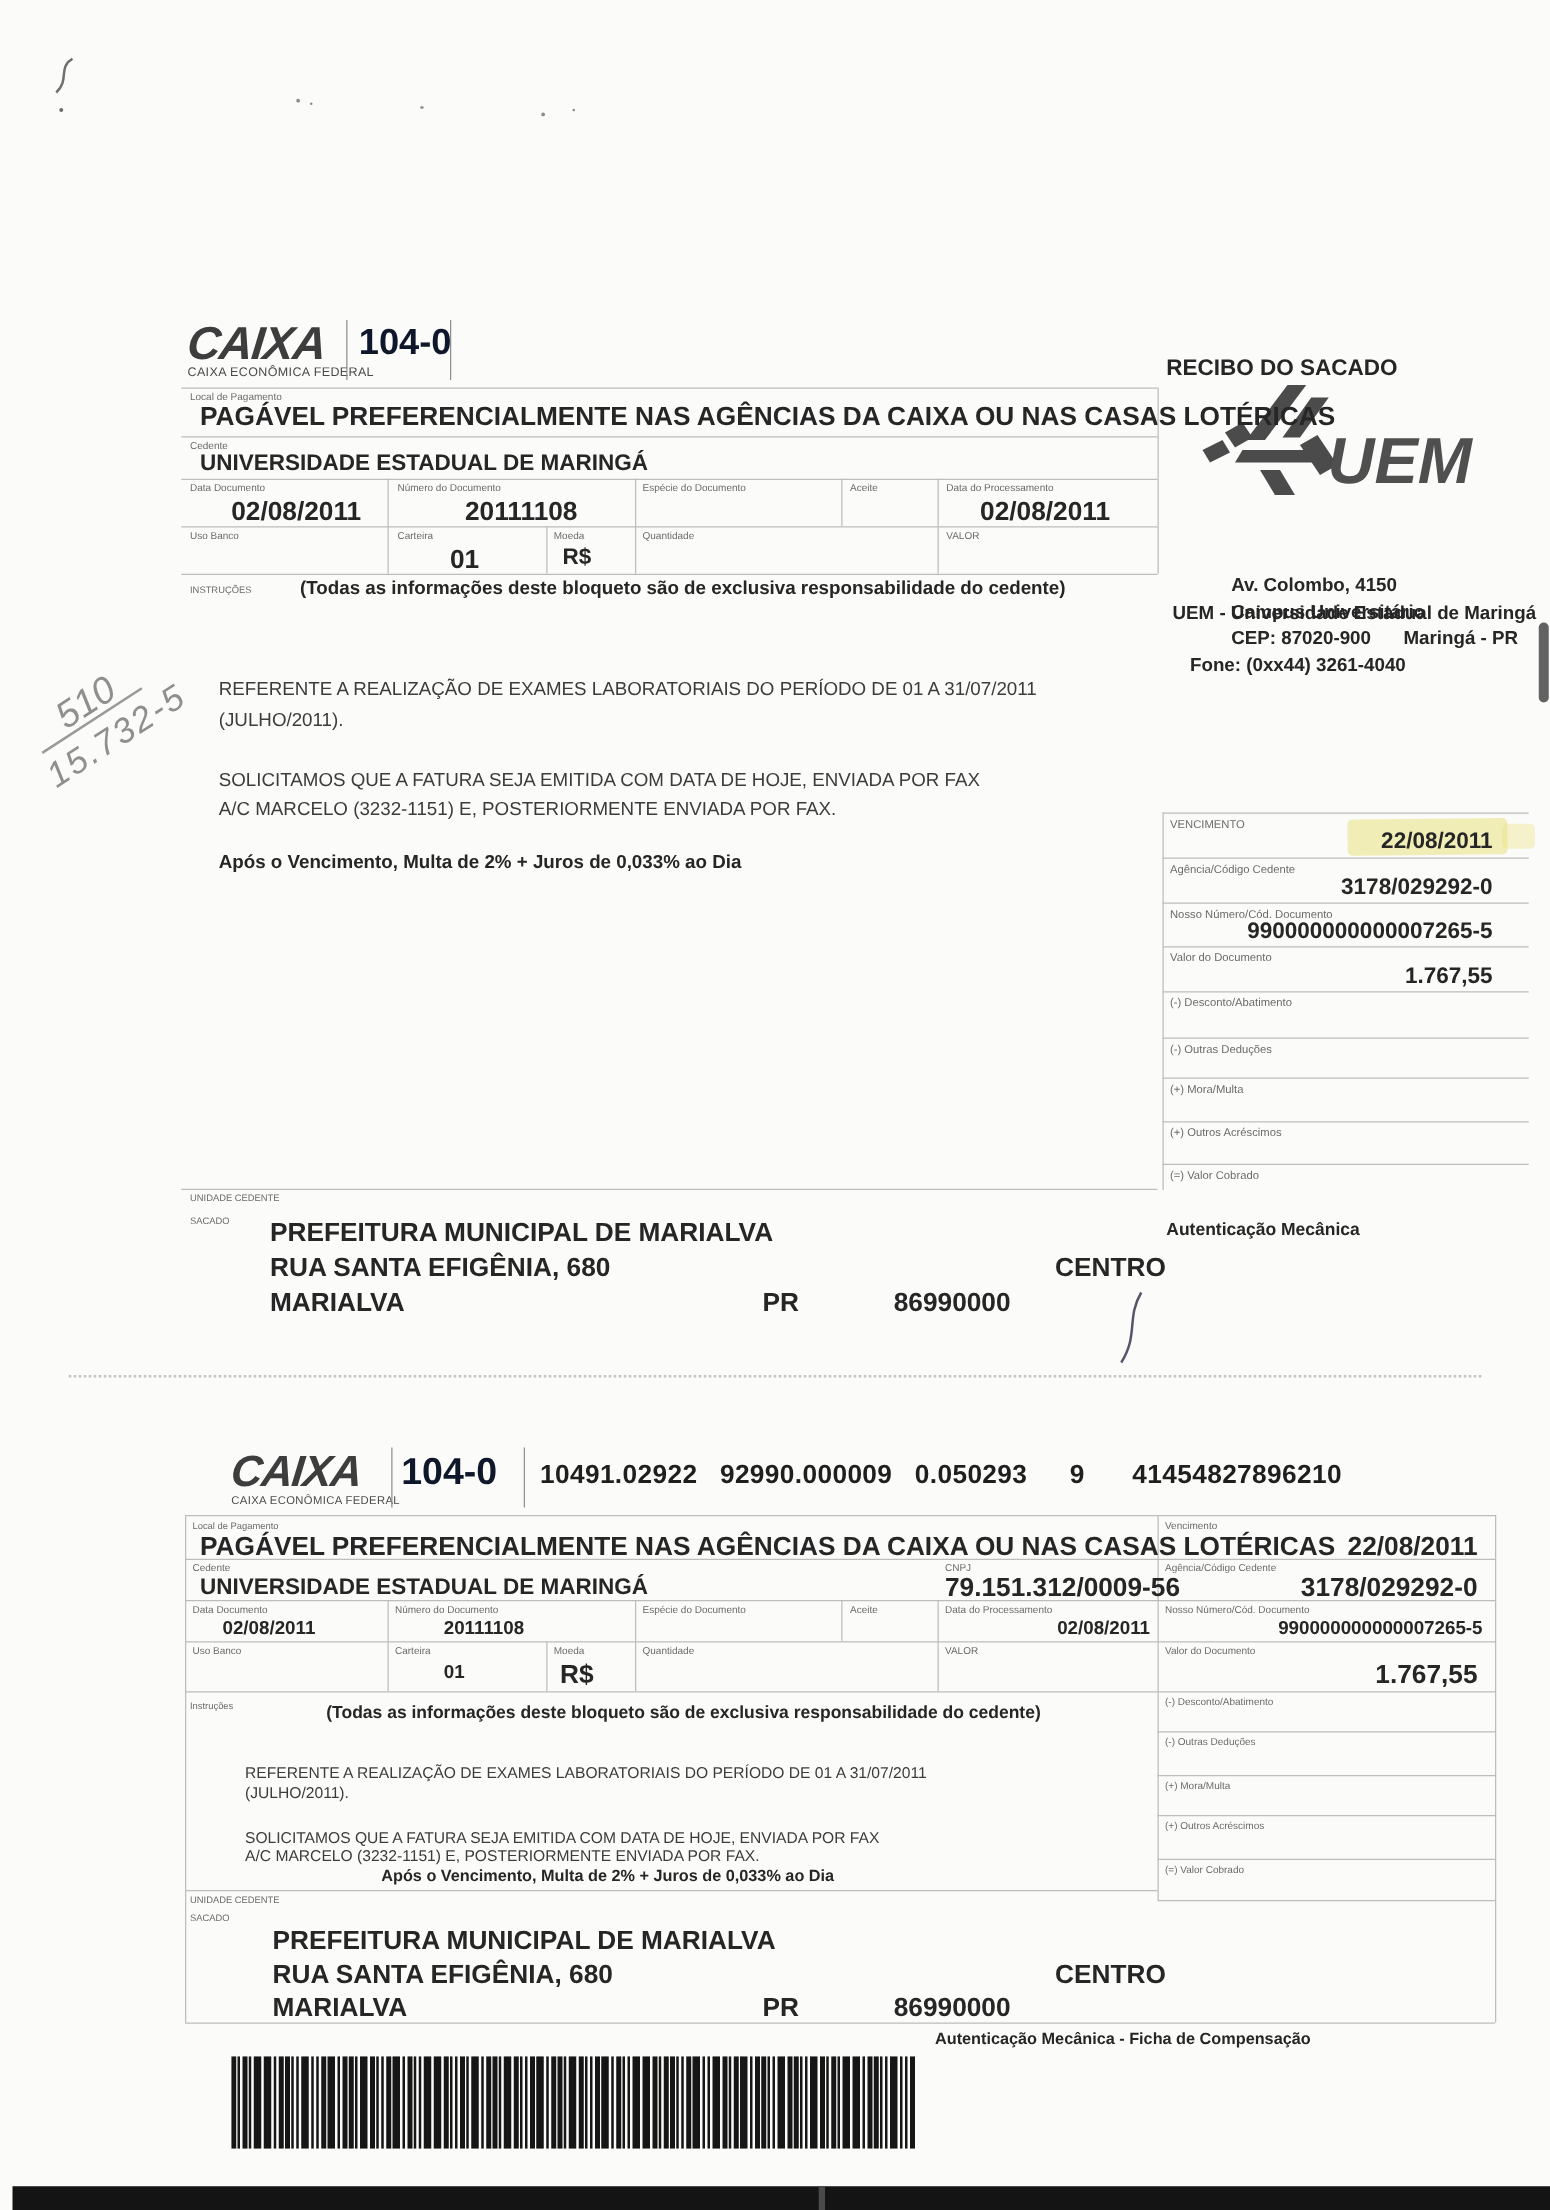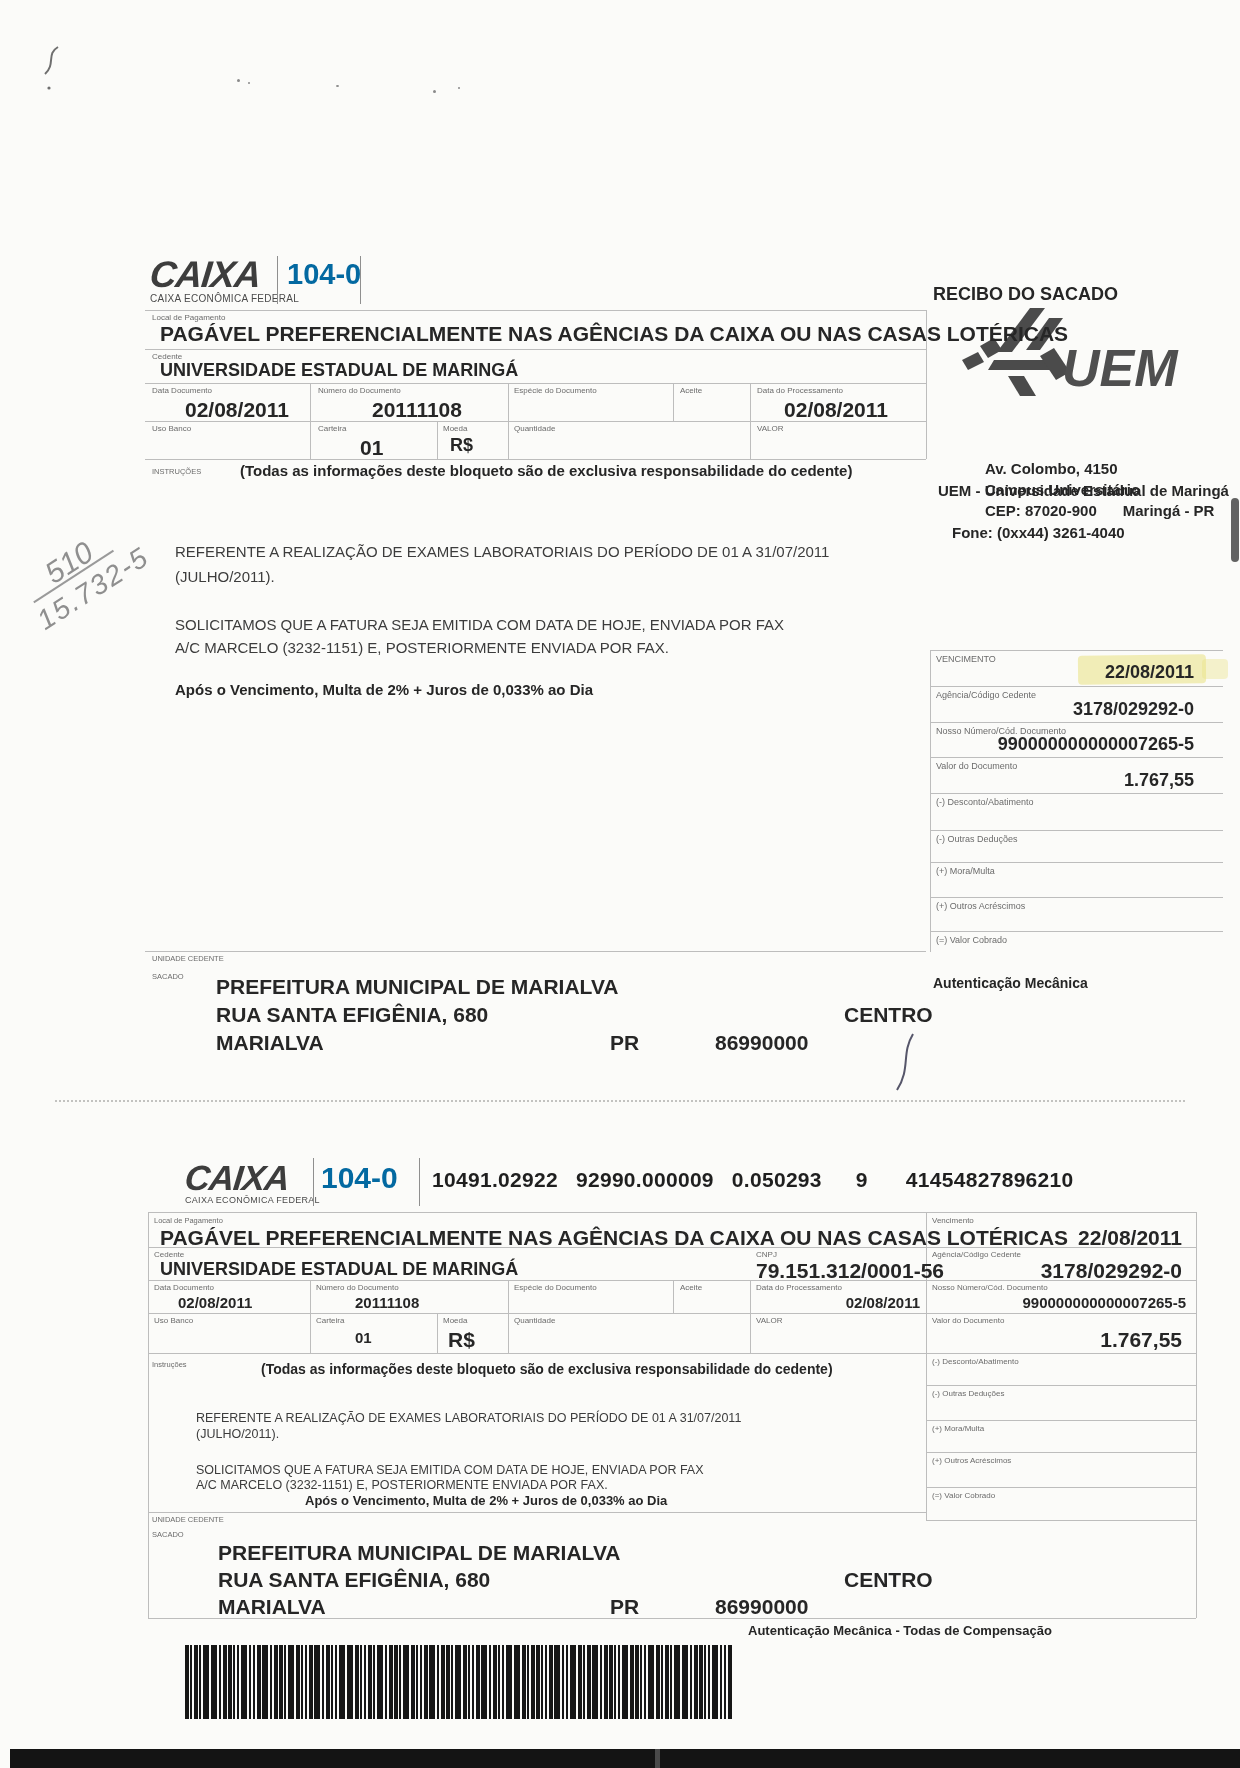--- a/index.html
+++ b/index.html
@@ -15,21 +15,21 @@
   .v17{font-size:18px;}
   .v14{font-size:14px;}
   .v13{font-size:13px;}
   .body15{font-size:15px;color:#3c3c3c;white-space:nowrap;}
   .body12{font-size:12.5px;color:#3c3c3c;white-space:nowrap;}
   .hl{border-top:1px solid #bdbdbd;height:0;}
   .vl{border-left:1px solid #bdbdbd;width:0;}
   .right{text-align:right;}
   .caixa-big{font-style:italic;font-weight:bold;color:#3d3d3d;letter-spacing:-1px;transform:skewX(-6deg);}
   .caixa-sub{color:#4a4a4a;letter-spacing:.3px;}
-  .code{font-weight:bold;color:#0369a1;}
+  .code{font-weight:bold;color:#0f172a;}
   .digitable{font-weight:bold;color:#1f1f1f;font-size:21px;letter-spacing:.3px;white-space:nowrap;}
   .hw{font-style:italic;color:#8f8f8f;line-height:1;}
   .highlight{background:rgba(233,226,130,.55);border-radius:4px;}
   .speck{position:absolute;background:#8a8a8a;border-radius:50%;}
   .barcode{overflow:hidden;white-space:nowrap;font-size:0;}
   .edge-strip{background:#141414;}
 </style>
 </head>
 <body>
 
@@ -193,21 +193,21 @@
 
     <div class="abs lbl7" style="left:154px;top:1216px;">Local de Pagamento</div>
     <div class="abs b v16" style="left:160px;top:1226px;">PAGÁVEL PREFERENCIALMENTE NAS AGÊNCIAS DA CAIXA OU NAS CASAS LOTÉRICAS</div>
     <div class="abs lbl8" style="left:932px;top:1216px;">Vencimento</div>
     <div class="abs b v16 right" style="left:930px;top:1226px;width:252px;">22/08/2011</div>
     <div class="abs hl" style="left:148px;top:1247px;width:1048px;"></div>
 
     <div class="abs lbl8" style="left:154px;top:1250px;">Cedente</div>
     <div class="abs b v17" style="left:160px;top:1259px;">UNIVERSIDADE ESTADUAL DE MARINGÁ</div>
     <div class="abs lbl8" style="left:756px;top:1250px;">CNPJ</div>
-    <div class="abs b v16" style="left:756px;top:1259px;">79.151.312/0001-56</div>
+    <div class="abs b v16" style="left:756px;top:1259px;">79.151.312/0009-56</div>
     <div class="abs lbl8" style="left:932px;top:1250px;">Agência/Código Cedente</div>
     <div class="abs b v16 right" style="left:930px;top:1259px;width:252px;">3178/029292-0</div>
     <div class="abs hl" style="left:148px;top:1280px;width:1048px;"></div>
 
     <div class="abs lbl8" style="left:154px;top:1283px;">Data Documento</div>
     <div class="abs lbl8" style="left:316px;top:1283px;">Número do Documento</div>
     <div class="abs lbl8" style="left:514px;top:1283px;">Espécie do Documento</div>
     <div class="abs lbl8" style="left:680px;top:1283px;">Aceite</div>
     <div class="abs lbl8" style="left:756px;top:1283px;">Data do Processamento</div>
     <div class="abs b v15" style="left:178px;top:1294px;">02/08/2011</div>
@@ -259,21 +259,21 @@
     <div class="abs lbl7" style="left:152px;top:1515px;">UNIDADE CEDENTE</div>
     <div class="abs lbl7" style="left:152px;top:1530px;">SACADO</div>
     <div class="abs b v16" style="left:218px;top:1541px;">PREFEITURA MUNICIPAL DE MARIALVA</div>
     <div class="abs b v16" style="left:218px;top:1568px;">RUA SANTA EFIGÊNIA, 680</div>
     <div class="abs b v16" style="left:844px;top:1568px;">CENTRO</div>
     <div class="abs b v16" style="left:218px;top:1595px;">MARIALVA</div>
     <div class="abs b v16" style="left:610px;top:1595px;">PR</div>
     <div class="abs b v16" style="left:715px;top:1595px;">86990000</div>
     <div class="abs hl" style="left:148px;top:1618px;width:1048px;"></div>
 
-    <div class="abs b v13" style="left:748px;top:1623px;">Autenticação Mecânica - Todas de Compensação</div>
+    <div class="abs b v13" style="left:748px;top:1623px;">Autenticação Mecânica - Ficha de Compensação</div>
 
     <div class="abs barcode" style="left:185px;top:1645px;width:552px;height:74px;"><span style="display:inline-block;width:4px;height:74px;background:#161616;margin-right:1px"></span><span style="display:inline-block;width:2px;height:74px;background:#161616;margin-right:2px"></span><span style="display:inline-block;width:4px;height:74px;background:#161616;margin-right:1px"></span><span style="display:inline-block;width:2px;height:74px;background:#161616;margin-right:2px"></span><span style="display:inline-block;width:6px;height:74px;background:#161616;margin-right:2px"></span><span style="display:inline-block;width:6px;height:74px;background:#161616;margin-right:2px"></span><span style="display:inline-block;width:2px;height:74px;background:#161616;margin-right:2px"></span><span style="display:inline-block;width:4px;height:74px;background:#161616;margin-right:1px"></span><span style="display:inline-block;width:4px;height:74px;background:#161616;margin-right:1px"></span><span style="display:inline-block;width:2px;height:74px;background:#161616;margin-right:2px"></span><span style="display:inline-block;width:2px;height:74px;background:#161616;margin-right:2px"></span><span style="display:inline-block;width:6px;height:74px;background:#161616;margin-right:2px"></span><span style="display:inline-block;width:2px;height:74px;background:#161616;margin-right:2px"></span><span style="display:inline-block;width:2px;height:74px;background:#161616;margin-right:2px"></span><span style="display:inline-block;width:4px;height:74px;background:#161616;margin-right:1px"></span><span style="display:inline-block;width:6px;height:74px;background:#161616;margin-right:2px"></span><span style="display:inline-block;width:2px;height:74px;background:#161616;margin-right:2px"></span><span style="display:inline-block;width:4px;height:74px;background:#161616;margin-right:1px"></span><span style="display:inline-block;width:4px;height:74px;background:#161616;margin-right:1px"></span><span style="display:inline-block;width:2px;height:74px;background:#161616;margin-right:2px"></span><span style="display:inline-block;width:6px;height:74px;background:#161616;margin-right:2px"></span><span style="display:inline-block;width:4px;height:74px;background:#161616;margin-right:1px"></span><span style="display:inline-block;width:2px;height:74px;background:#161616;margin-right:2px"></span><span style="display:inline-block;width:2px;height:74px;background:#161616;margin-right:2px"></span><span style="display:inline-block;width:4px;height:74px;background:#161616;margin-right:1px"></span><span style="display:inline-block;width:6px;height:74px;background:#161616;margin-right:2px"></span><span style="display:inline-block;width:2px;height:74px;background:#161616;margin-right:2px"></span><span style="display:inline-block;width:4px;height:74px;background:#161616;margin-right:1px"></span><span style="display:inline-block;width:2px;height:74px;background:#161616;margin-right:2px"></span><span style="display:inline-block;width:2px;height:74px;background:#161616;margin-right:2px"></span><span style="display:inline-block;width:6px;height:74px;background:#161616;margin-right:2px"></span><span style="display:inline-block;width:6px;height:74px;background:#161616;margin-right:2px"></span><span style="display:inline-block;width:4px;height:74px;background:#161616;margin-right:1px"></span><span style="display:inline-block;width:2px;height:74px;background:#161616;margin-right:2px"></span><span style="display:inline-block;width:2px;height:74px;background:#161616;margin-right:2px"></span><span style="display:inline-block;width:4px;height:74px;background:#161616;margin-right:1px"></span><span style="display:inline-block;width:2px;height:74px;background:#161616;margin-right:2px"></span><span style="display:inline-block;width:6px;height:74px;background:#161616;margin-right:2px"></span><span style="display:inline-block;width:2px;height:74px;background:#161616;margin-right:2px"></span><span style="display:inline-block;width:4px;height:74px;background:#161616;margin-right:1px"></span><span style="display:inline-block;width:4px;height:74px;background:#161616;margin-right:1px"></span><span style="display:inline-block;width:2px;height:74px;background:#161616;margin-right:2px"></span><span style="display:inline-block;width:6px;height:74px;background:#161616;margin-right:2px"></span><span style="display:inline-block;width:4px;height:74px;background:#161616;margin-right:1px"></span><span style="display:inline-block;width:2px;height:74px;background:#161616;margin-right:2px"></span><span style="display:inline-block;width:2px;height:74px;background:#161616;margin-right:2px"></span><span style="display:inline-block;width:4px;height:74px;background:#161616;margin-right:1px"></span><span style="display:inline-block;width:6px;height:74px;background:#161616;margin-right:2px"></span><span style="display:inline-block;width:2px;height:74px;background:#161616;margin-right:2px"></span><span style="display:inline-block;width:4px;height:74px;background:#161616;margin-right:1px"></span><span style="display:inline-block;width:4px;height:74px;background:#161616;margin-right:1px"></span><span style="display:inline-block;width:2px;height:74px;background:#161616;margin-right:2px"></span><span style="display:inline-block;width:6px;height:74px;background:#161616;margin-right:2px"></span><span style="display:inline-block;width:4px;height:74px;background:#161616;margin-right:1px"></span><span style="display:inline-block;width:2px;height:74px;background:#161616;margin-right:2px"></span><span style="display:inline-block;width:2px;height:74px;background:#161616;margin-right:2px"></span><span style="display:inline-block;width:4px;height:74px;background:#161616;margin-right:1px"></span><span style="display:inline-block;width:6px;height:74px;background:#161616;margin-right:2px"></span><span style="display:inline-block;width:2px;height:74px;background:#161616;margin-right:2px"></span><span style="display:inline-block;width:4px;height:74px;background:#161616;margin-right:1px"></span><span style="display:inline-block;width:2px;height:74px;background:#161616;margin-right:2px"></span><span style="display:inline-block;width:2px;height:74px;background:#161616;margin-right:2px"></span><span style="display:inline-block;width:6px;height:74px;background:#161616;margin-right:2px"></span><span style="display:inline-block;width:6px;height:74px;background:#161616;margin-right:2px"></span><span style="display:inline-block;width:4px;height:74px;background:#161616;margin-right:1px"></span><span style="display:inline-block;width:2px;height:74px;background:#161616;margin-right:2px"></span><span style="display:inline-block;width:4px;height:74px;background:#161616;margin-right:1px"></span><span style="display:inline-block;width:4px;height:74px;background:#161616;margin-right:1px"></span><span style="display:inline-block;width:2px;height:74px;background:#161616;margin-right:2px"></span><span style="display:inline-block;width:2px;height:74px;background:#161616;margin-right:2px"></span><span style="display:inline-block;width:4px;height:74px;background:#161616;margin-right:1px"></span><span style="display:inline-block;width:6px;height:74px;background:#161616;margin-right:2px"></span><span style="display:inline-block;width:2px;height:74px;background:#161616;margin-right:2px"></span><span style="display:inline-block;width:2px;height:74px;background:#161616;margin-right:2px"></span><span style="display:inline-block;width:6px;height:74px;background:#161616;margin-right:2px"></span><span style="display:inline-block;width:4px;height:74px;background:#161616;margin-right:1px"></span><span style="display:inline-block;width:2px;height:74px;background:#161616;margin-right:2px"></span><span style="display:inline-block;width:4px;height:74px;background:#161616;margin-right:1px"></span><span style="display:inline-block;width:6px;height:74px;background:#161616;margin-right:2px"></span><span style="display:inline-block;width:2px;height:74px;background:#161616;margin-right:2px"></span><span style="display:inline-block;width:4px;height:74px;background:#161616;margin-right:1px"></span><span style="display:inline-block;width:4px;height:74px;background:#161616;margin-right:1px"></span><span style="display:inline-block;width:2px;height:74px;background:#161616;margin-right:2px"></span><span style="display:inline-block;width:2px;height:74px;background:#161616;margin-right:2px"></span><span style="display:inline-block;width:6px;height:74px;background:#161616;margin-right:2px"></span><span style="display:inline-block;width:4px;height:74px;background:#161616;margin-right:1px"></span><span style="display:inline-block;width:4px;height:74px;background:#161616;margin-right:1px"></span><span style="display:inline-block;width:2px;height:74px;background:#161616;margin-right:2px"></span><span style="display:inline-block;width:2px;height:74px;background:#161616;margin-right:2px"></span><span style="display:inline-block;width:6px;height:74px;background:#161616;margin-right:2px"></span><span style="display:inline-block;width:4px;height:74px;background:#161616;margin-right:1px"></span><span style="display:inline-block;width:2px;height:74px;background:#161616;margin-right:2px"></span><span style="display:inline-block;width:4px;height:74px;background:#161616;margin-right:1px"></span><span style="display:inline-block;width:2px;height:74px;background:#161616;margin-right:2px"></span><span style="display:inline-block;width:6px;height:74px;background:#161616;margin-right:2px"></span><span style="display:inline-block;width:6px;height:74px;background:#161616;margin-right:2px"></span><span style="display:inline-block;width:2px;height:74px;background:#161616;margin-right:2px"></span><span style="display:inline-block;width:4px;height:74px;background:#161616;margin-right:1px"></span><span style="display:inline-block;width:4px;height:74px;background:#161616;margin-right:1px"></span><span style="display:inline-block;width:2px;height:74px;background:#161616;margin-right:2px"></span><span style="display:inline-block;width:2px;height:74px;background:#161616;margin-right:2px"></span><span style="display:inline-block;width:6px;height:74px;background:#161616;margin-right:2px"></span><span style="display:inline-block;width:2px;height:74px;background:#161616;margin-right:2px"></span><span style="display:inline-block;width:2px;height:74px;background:#161616;margin-right:2px"></span><span style="display:inline-block;width:4px;height:74px;background:#161616;margin-right:1px"></span></div>
   </div>
 
   <div class="abs edge-strip" style="left:10px;top:1749px;width:1230px;height:19px;"></div>
   <div class="abs" style="left:655px;top:1749px;width:5px;height:19px;background:#4a4a4a;"></div>
 
 </div>
 
 </body></html>

